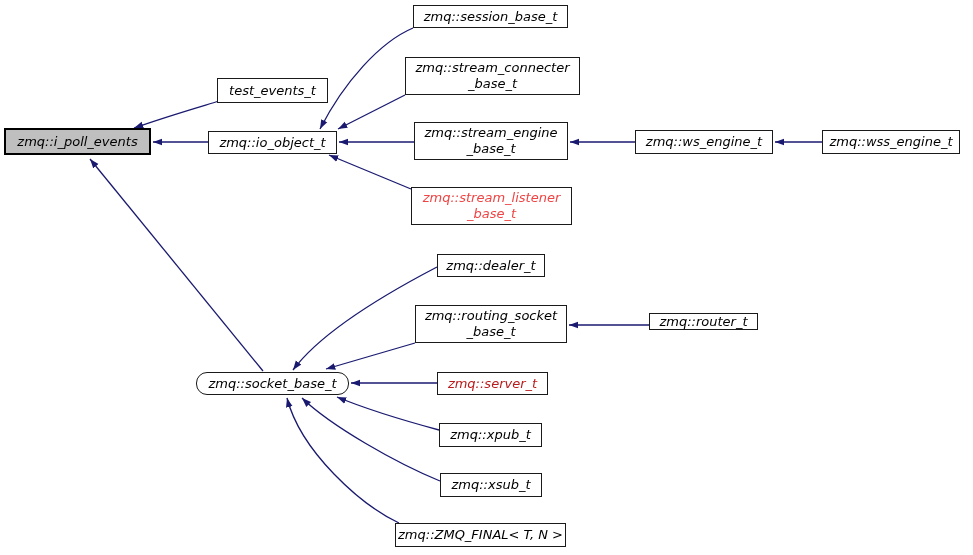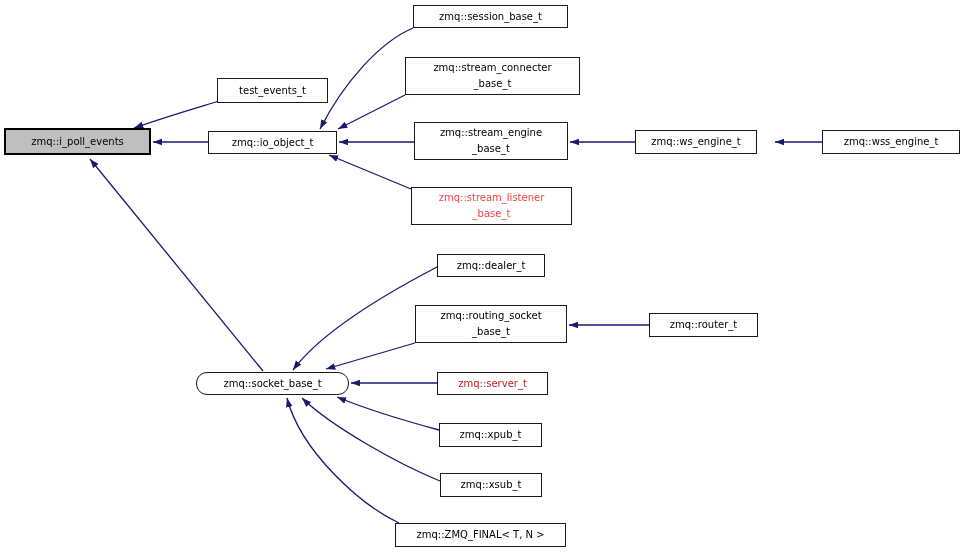--- a/index.html
+++ b/index.html
@@ -15,25 +15,26 @@
   svg.edges path.edge { fill: none; stroke-width: 1.3px; }
   .node {
     position: absolute;
     box-sizing: border-box;
     background: #ffffff;
     border: 1.4px solid #1a1a1a;
     display: flex;
     flex-direction: column;
     align-items: center;
     justify-content: center;
-    font-size: 10px;
+    font-size: 13px;
     line-height: 16px;
     color: #000000;
     white-space: nowrap;
     cursor: pointer;
+    font-style: italic;
   }
   .node.highlight {
     border: 2px solid #000000;
     cursor: default;
   }
   .node span { display: block; text-align: center; }
 </style>
 </head>
 <body>
 
@@ -77,38 +78,38 @@
         <span>zmq::session_base_t</span>
       </div>
       <div class="node" style="left: 405px; top: 57px; width: 175px; height: 38px; background: rgb(255, 255, 255); color: rgb(0, 0, 0);">
         <span>zmq::stream_connecter</span>
         <span>_base_t</span>
       </div>
       <div class="node" style="left: 414px; top: 122px; width: 154px; height: 38px; background: rgb(255, 255, 255); color: rgb(0, 0, 0);">
         <span>zmq::stream_engine</span>
         <span>_base_t</span>
       </div>
-      <div class="node" style="left: 635px; top: 130px; width: 122px; height: 24px; background: rgb(255, 255, 255); color: rgb(0, 0, 0);">
+      <div class="node" style="left: 635px; top: 130px; width: 138px; height: 24px; background: rgb(255, 255, 255); color: rgb(0, 0, 0);">
         <span>zmq::ws_engine_t</span>
       </div>
       <div class="node" style="left: 822px; top: 130px; width: 138px; height: 24px; background: rgb(255, 255, 255); color: rgb(0, 0, 0);">
         <span>zmq::wss_engine_t</span>
       </div>
       <div class="node" style="left: 411px; top: 187px; width: 161px; height: 38px; background: rgb(255, 255, 255); color: #ef4444;">
         <span>zmq::stream_listener</span>
         <span>_base_t</span>
       </div>
       <div class="node" style="left: 437px; top: 254px; width: 108px; height: 23px; background: rgb(255, 255, 255); color: rgb(0, 0, 0);">
         <span>zmq::dealer_t</span>
       </div>
       <div class="node" style="left: 415px; top: 305px; width: 152px; height: 38px; background: rgb(255, 255, 255); color: rgb(0, 0, 0);">
         <span>zmq::routing_socket</span>
         <span>_base_t</span>
       </div>
-      <div class="node" style="left: 649px; top: 313px; width: 109px; height: 24px; background: rgb(255, 255, 255); color: rgb(0, 0, 0);">
+      <div class="node" style="left: 649px; top: 313px; width: 109px; height: 17px; background: rgb(255, 255, 255); color: rgb(0, 0, 0);">
         <span>zmq::router_t</span>
       </div>
       <div class="node" style="left: 196px; top: 372px; width: 153px; height: 23px; background: rgb(255, 255, 255); color: rgb(0, 0, 0); border-radius: 11px;">
         <span>zmq::socket_base_t</span>
       </div>
       <div class="node" style="left: 437px; top: 372px; width: 111px; height: 23px; background: rgb(255, 255, 255); color: #b91c1c;">
         <span>zmq::server_t</span>
       </div>
       <div class="node" style="left: 439px; top: 423px; width: 103px; height: 24px; background: rgb(255, 255, 255); color: rgb(0, 0, 0);">
         <span>zmq::xpub_t</span>

